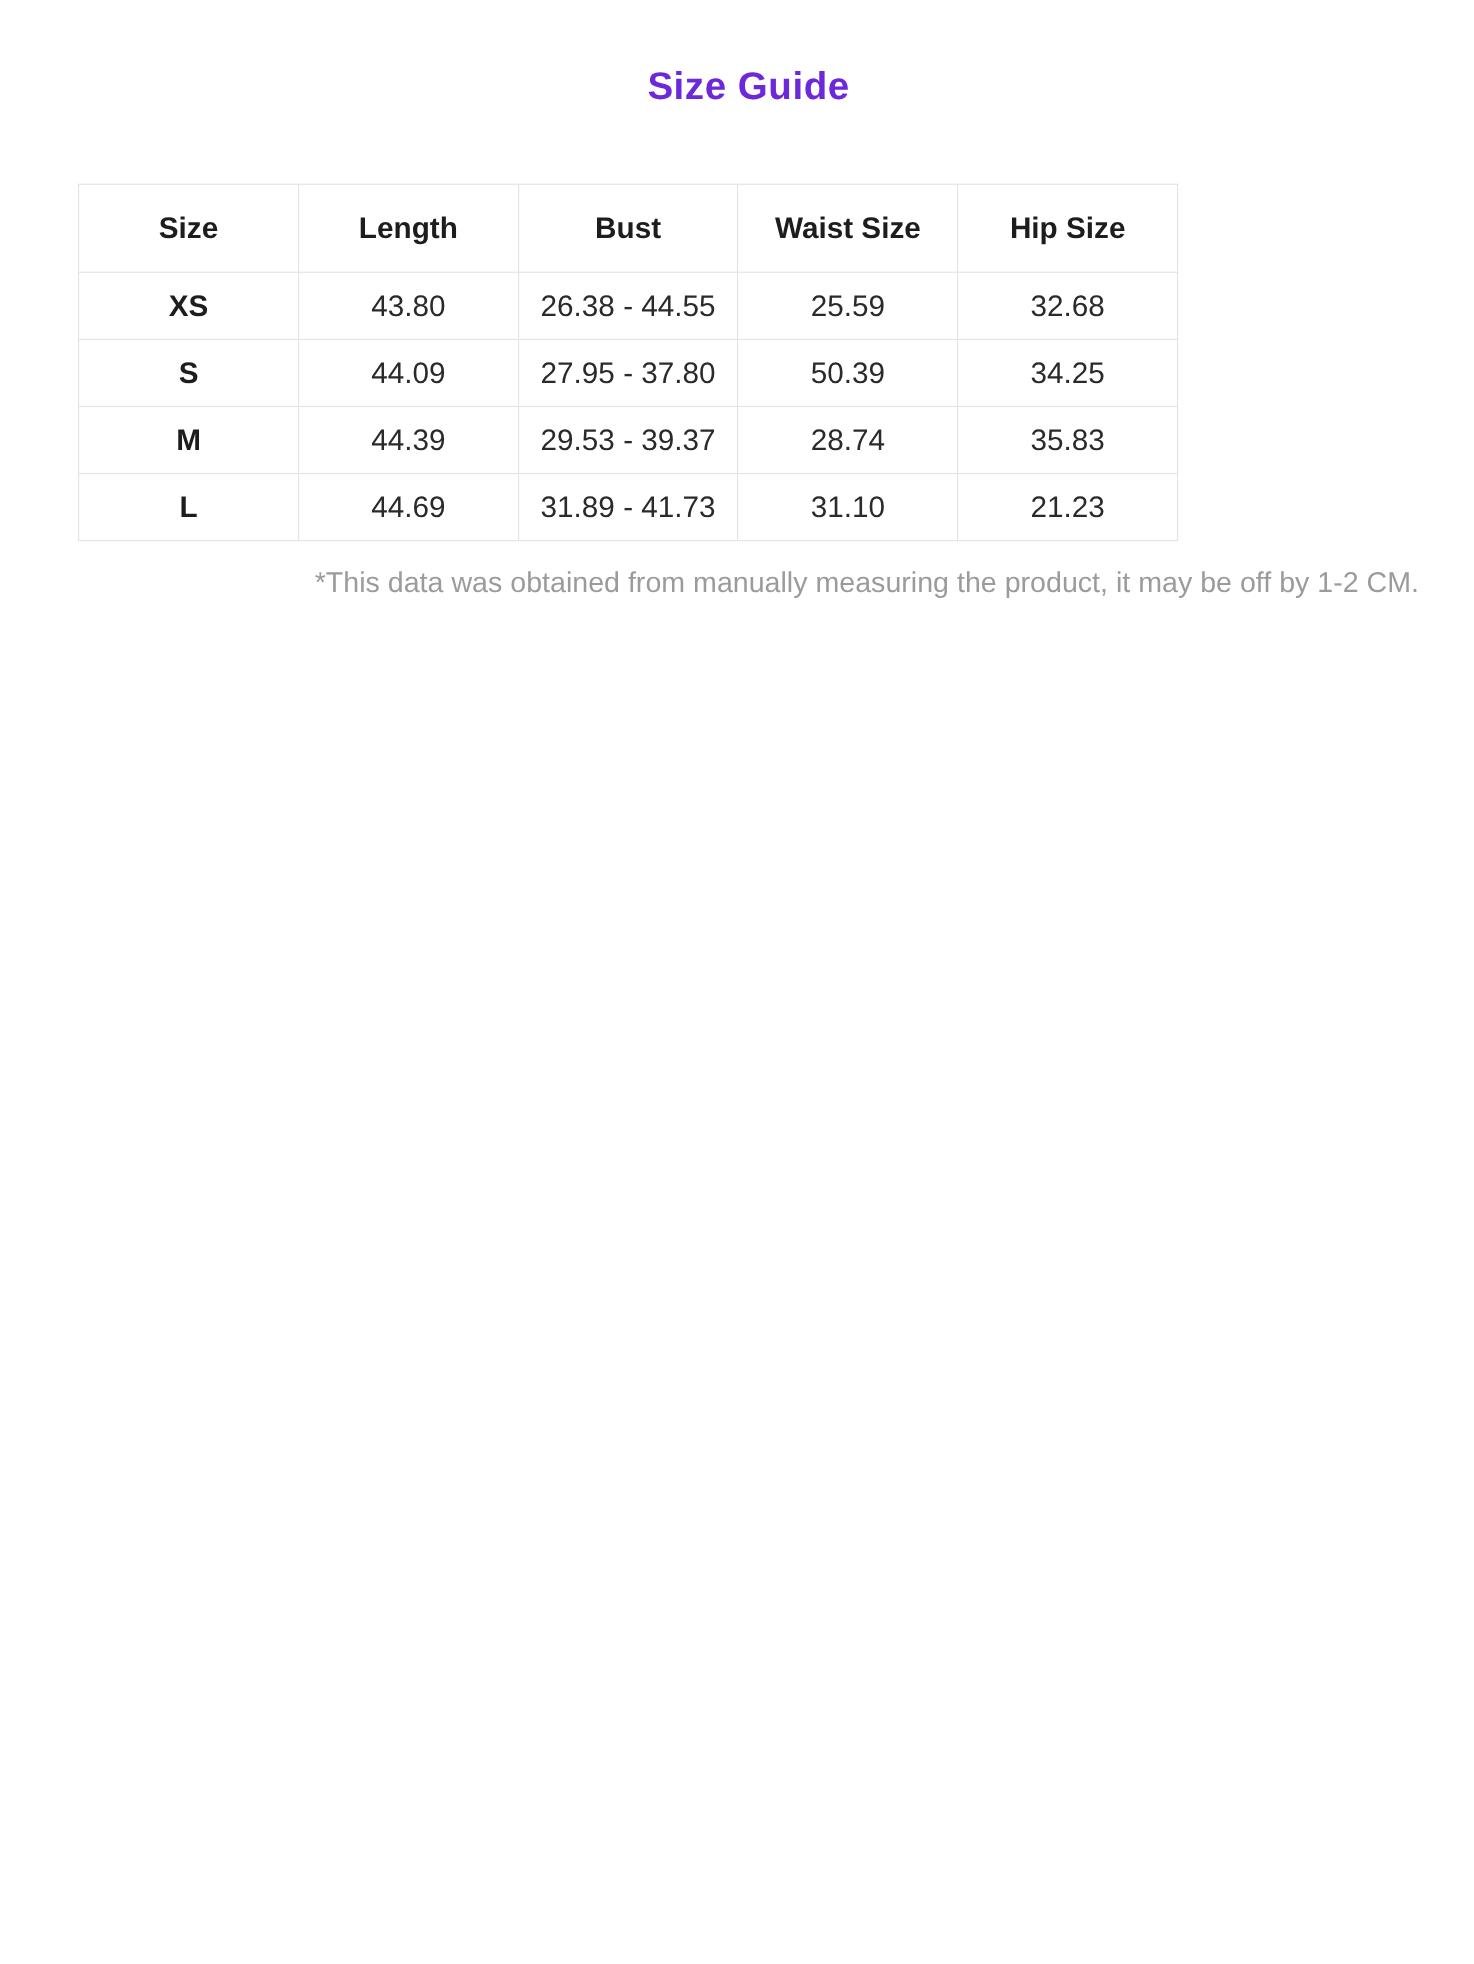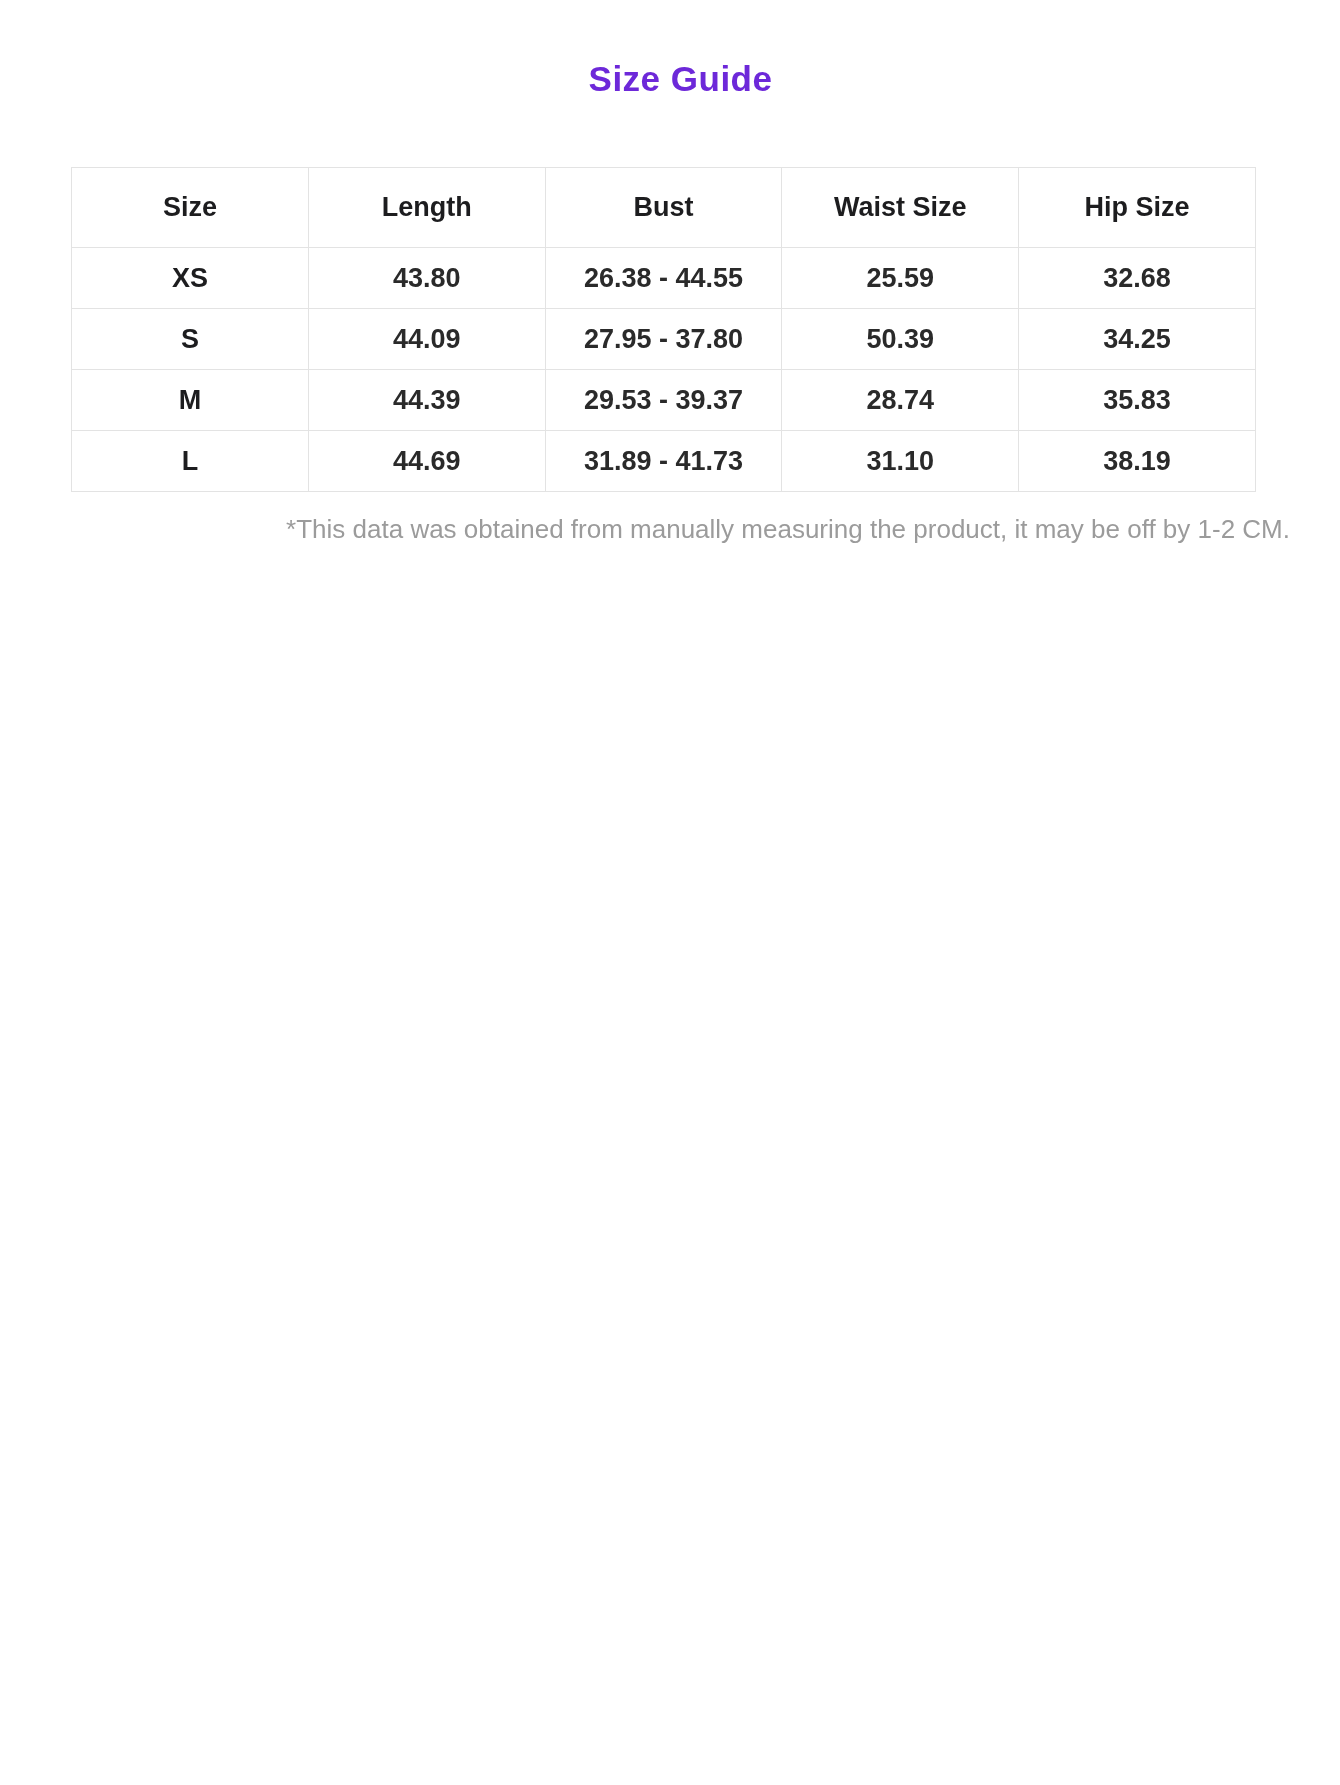--- a/index.html
+++ b/index.html
@@ -25,21 +25,21 @@
     padding-top: 58px;
     text-align: center;
     font-size: 35px;
     font-weight: 700;
     letter-spacing: 0.5px;
     color: #6d28d9;
     line-height: 1.2;
   }
   table.size-table {
     margin-top: 67px;
-    width: 1185px;
+    width: 1000px;
     table-layout: fixed;
     border-collapse: collapse;
   }
   table.size-table th,
   table.size-table td {
     border: 1px solid #e3e3e3;
     text-align: center;
     vertical-align: middle;
     background: #ffffff;
     overflow: hidden;
@@ -47,21 +47,21 @@
   }
   table.size-table th {
     height: 77px;
     font-size: 27px;
     font-weight: 700;
     color: #1d1d1f;
   }
   table.size-table td {
     height: 58px;
     font-size: 27px;
-    font-weight: 700;
+    font-weight: 400;
     color: #2a2a2a;
   }
   table.size-table td.size-col {
     font-weight: 700;
     color: #1d1d1f;
     text-align: center;
   }
   .footnote {
     margin: 0;
     padding-top: 21px;
@@ -109,21 +109,21 @@
           <td>44.39</td>
           <td>29.53 - 39.37</td>
           <td>28.74</td>
           <td>35.83</td>
         </tr>
         <tr>
           <td class="size-col">L</td>
           <td>44.69</td>
           <td>31.89 - 41.73</td>
           <td>31.10</td>
-          <td>38.19</td>
+          <td>21.23</td>
         </tr>
       </tbody>
     </table>
 
     <p class="footnote">*This data was obtained from manually measuring the product, it may be off by 1-2 CM.</p>
 
   </div>
 </div>
 
 </body></html>

